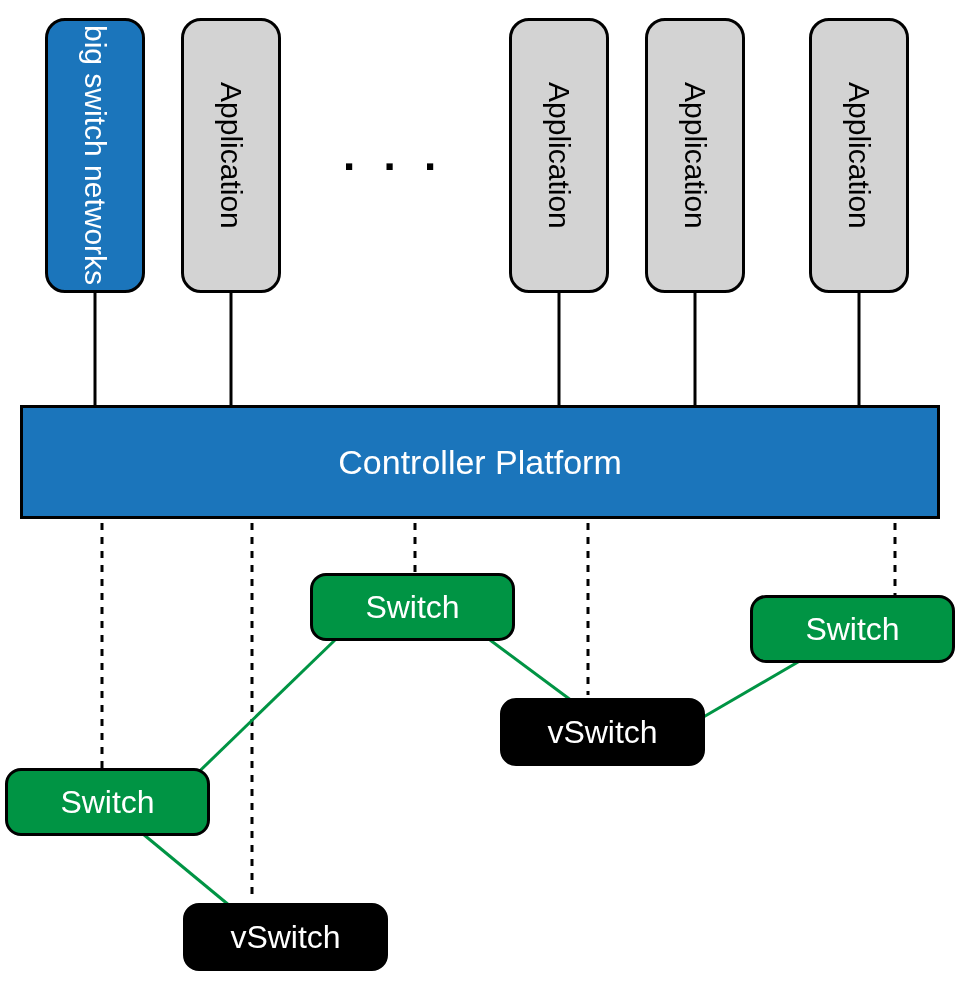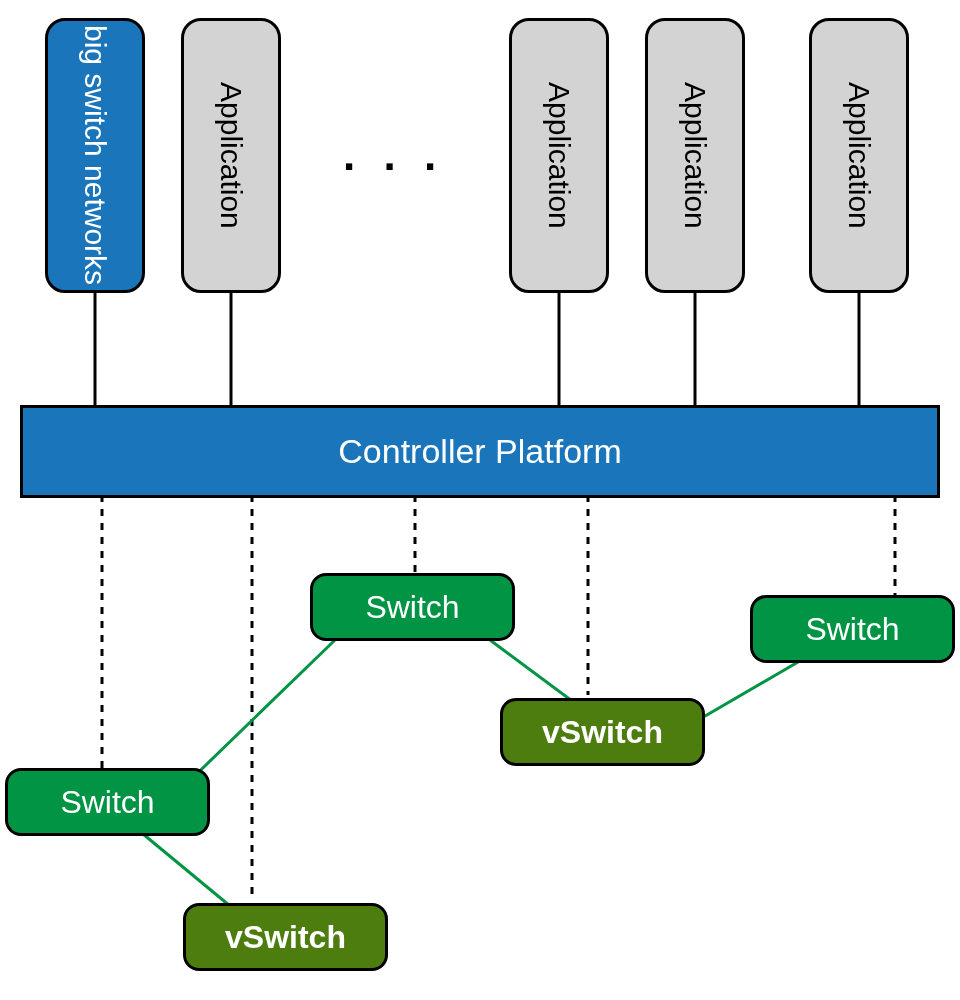--- a/index.html
+++ b/index.html
@@ -64,21 +64,21 @@
     border-radius: 16px;
     display: flex;
     align-items: center;
     justify-content: center;
     color: #fff;
     font-size: 32px;
     box-sizing: border-box;
     font-family: "Myriad Pro","Segoe UI",Arial,sans-serif;
   }
   .green { background: #009444; }
-  .red { background: #4d7c0f; font-weight: bold; }
+  .red { background: #000000; }
   .ellipsis {
     position: absolute;
     font-size: 44px;
     font-weight: bold;
     letter-spacing: 8px;
   }
 </style>
 </head>
 <body>
 
@@ -117,21 +117,21 @@
   <div class="box app-box" style="left:509px;">
     <span class="app-label">Application</span>
   </div>
   <div class="box app-box" style="left:645px;">
     <span class="app-label">Application</span>
   </div>
   <div class="box app-box" style="left:809px;">
     <span class="app-label">Application</span>
   </div>
 
-  <div class="controller" style="left:20px;top:405px;width:920px;height:93px;">
+  <div class="controller" style="left:20px;top:405px;width:920px;height:114px;">
     <span>Controller Platform</span>
   </div>
 
   <div class="switch-box green" style="left:310px;top:573px;width:205px;height:68px;">
     <span>Switch</span>
   </div>
   <div class="switch-box green" style="left:750px;top:595px;width:205px;height:68px;">
     <span>Switch</span>
   </div>
   <div class="switch-box red" style="left:500px;top:698px;width:205px;height:68px;">

